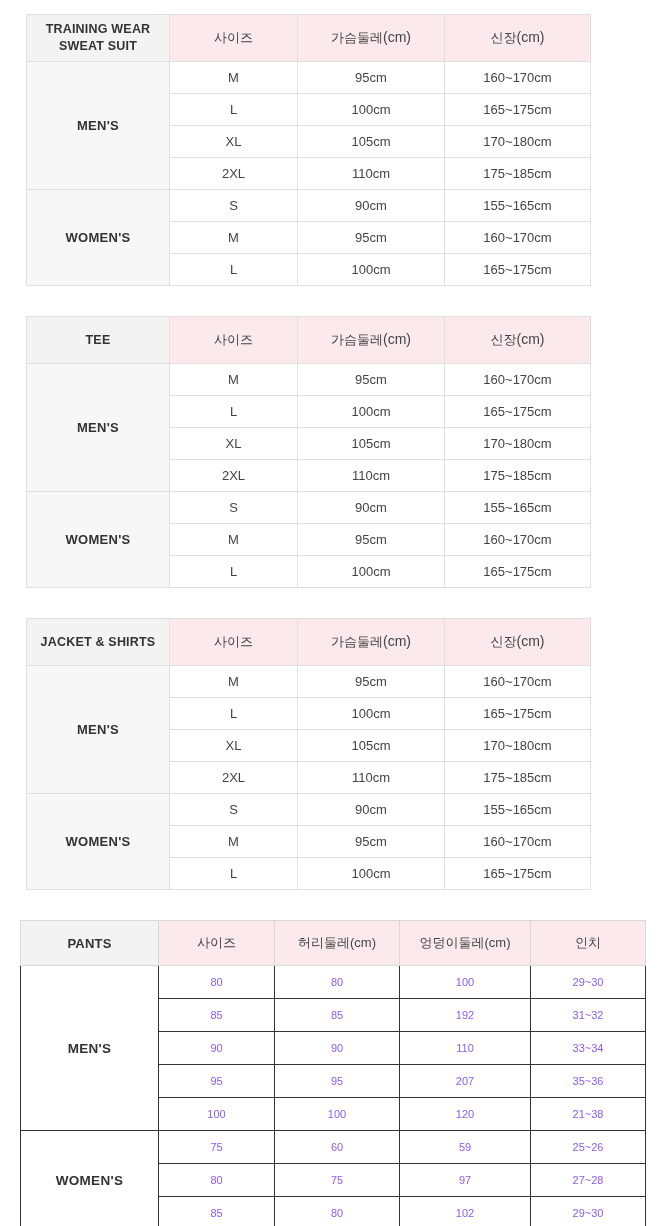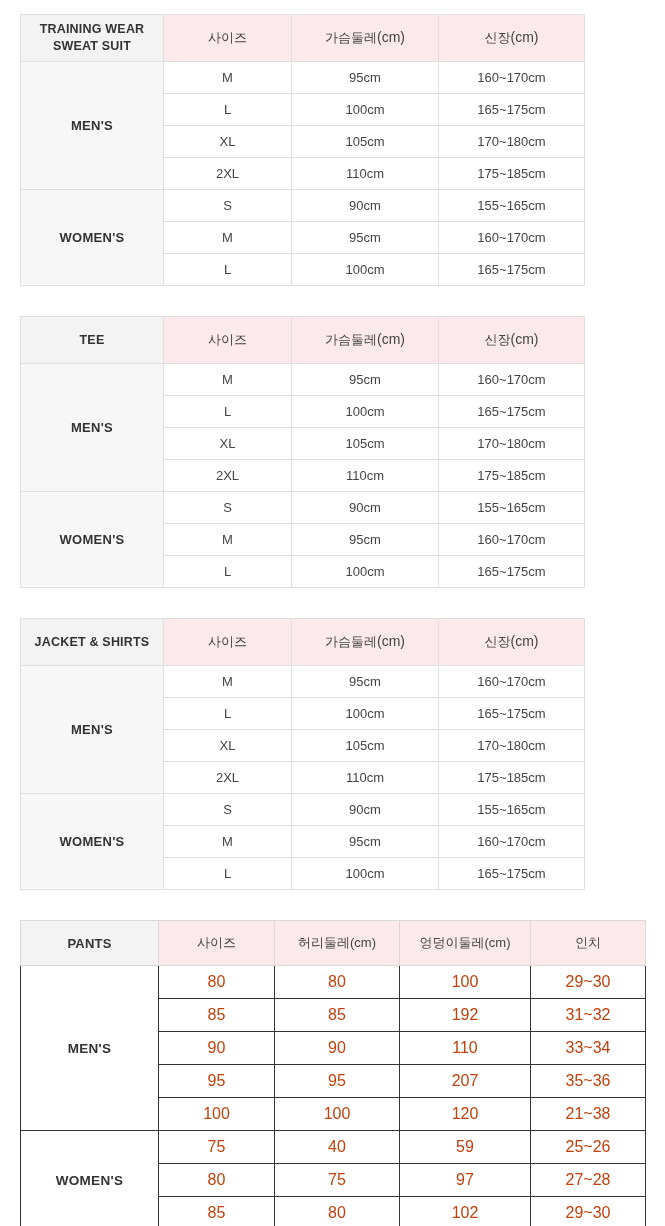--- a/index.html
+++ b/index.html
@@ -71,22 +71,22 @@
   .pants-table {
     border-collapse: collapse;
     table-layout: fixed;
     background: #ffffff;
     width: 625px;
   }
   .pants-table td {
     border: 1px solid #d9d9d9;
     text-align: center;
     vertical-align: middle;
-    font-size: 16px;
-    color: #c2410c;
+    font-size: 11px;
+    color: #8b5cf6;
     height: 32px;
     padding: 0;
   }
   .pants-table .cat-head {
     background: #f3f3f3;
     font-weight: bold;
     font-size: 13px;
     color: #333333;
     letter-spacing: 0.2px;
   }
@@ -104,21 +104,21 @@
     letter-spacing: 0.3px;
   }
   .pants-table .body-cell {
     border-color: #333333;
   }
   .pw-cat  { width: 138px; }
   .pw-size { width: 116px; }
   .pw-a    { width: 125px; }
   .pw-b    { width: 131px; }
   .pw-c    { width: 115px; }
-  .table-wrap { padding-left: 20px; border-radius: 30px; }
+  .table-wrap { padding-left: 26px; border-radius: 30px; }
   .pants-wrap { padding-left: 20px; }
   .spacer-30 { height: 30px; }
   .spacer-14 { height: 14px; }
 </style>
 </head>
 <body>
 
 <div class="page">
 
   <div class="spacer-14"></div>
@@ -344,21 +344,21 @@
         </tr>
         <tr>
           <td class="body-cell">100</td>
           <td class="body-cell">100</td>
           <td class="body-cell">120</td>
           <td class="body-cell">21~38</td>
         </tr>
         <tr>
           <td class="group body-cell" rowspan="3">WOMEN'S</td>
           <td class="body-cell">75</td>
-          <td class="body-cell">40</td>
+          <td class="body-cell">60</td>
           <td class="body-cell">59</td>
           <td class="body-cell">25~26</td>
         </tr>
         <tr>
           <td class="body-cell">80</td>
           <td class="body-cell">75</td>
           <td class="body-cell">97</td>
           <td class="body-cell">27~28</td>
         </tr>
         <tr>

